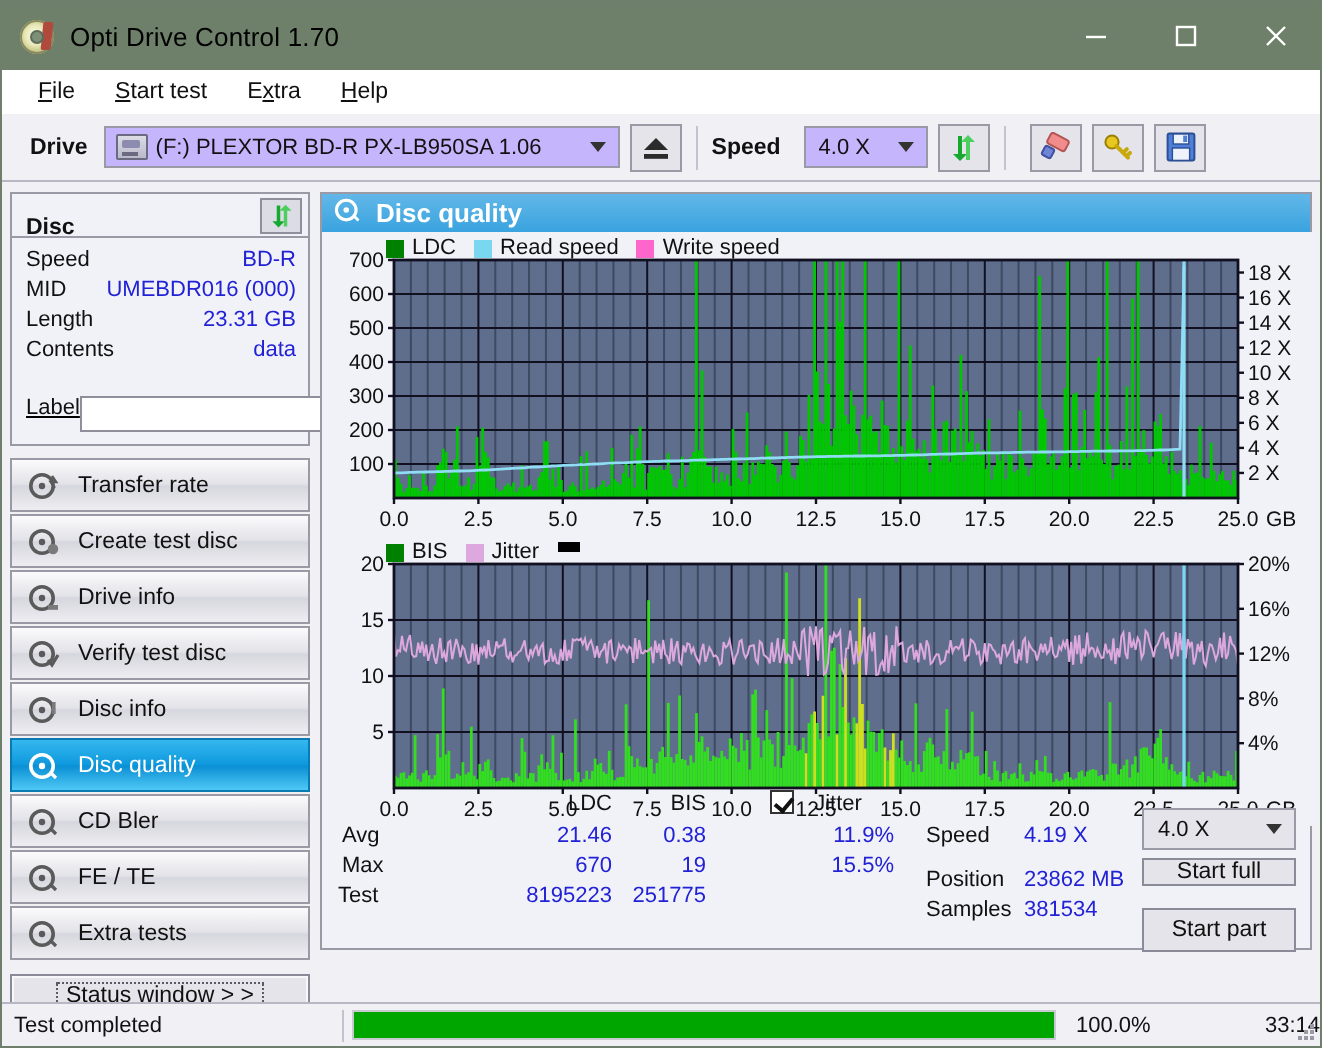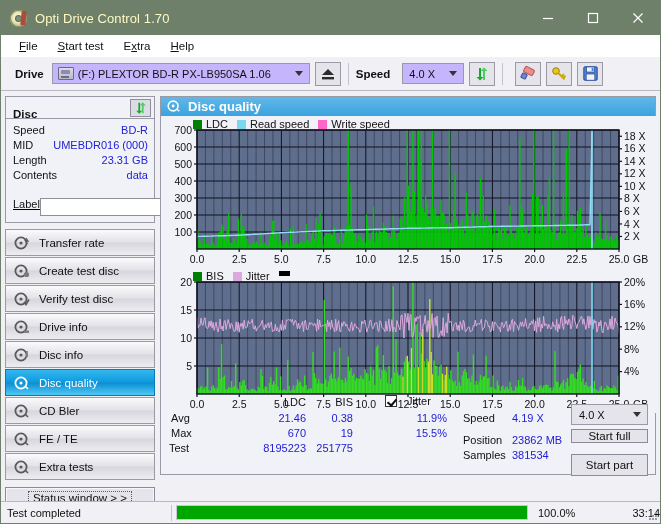--- a/index.html
+++ b/index.html
@@ -37,21 +37,21 @@
     content:""; position:absolute; left:6px; top:6px;
     width:5px; height:5px; border-radius:50%;
     background:#7d8f78; box-shadow: 0 0 0 1px #5d6b59;
   }
   #titlebar .app-icon:before {
     content:""; position:absolute; left:11px; top:1px;
     width:5px; height:14px; background:#b04a3c; transform: skewX(-6deg);
     border-radius:1px;
   }
   #titlebar .title {
-    color: #fef9c3; font-size: 13px; letter-spacing: .1px;
+    color: #000000; font-size: 13px; letter-spacing: .1px;
   }
   .winbtns { position:absolute; right:0; top:0; height:34px; display:flex; }
   .winbtn {
     width: 45px; height: 34px; display:flex; align-items:center; justify-content:center;
     color:#ffffff; font-size: 13px;
   }
   .winbtn svg { display:block; }
 
   
   #menubar {
@@ -355,34 +355,34 @@
                 <circle cx="12.5" cy="11.5" r="2.6" fill="#7a7a7a"></circle>
               </svg>
           </span>
           <span>Create test disc</span>
         </div>
         <div class="navbtn">
           <span class="nicon">
             <svg width="16" height="16" viewBox="0 0 16 16">
                 <circle cx="7" cy="8" r="5.6" fill="none" stroke="#5a5a5a" stroke-width="1.8"></circle>
                 <circle cx="7" cy="8" r="1.6" fill="#5a5a5a"></circle>
-                <path d="M10 11 L12 13.5 L15 8.5" stroke="#5a5a5a" stroke-width="1.6" fill="none"></path>
+                <rect x="10" y="11.5" width="5" height="2.4" fill="#7a7a7a"></rect>
               </svg>
           </span>
-          <span>Verify test disc</span>
+          <span>Drive info</span>
         </div>
         <div class="navbtn">
           <span class="nicon">
             <svg width="16" height="16" viewBox="0 0 16 16">
                 <circle cx="7" cy="8" r="5.6" fill="none" stroke="#5a5a5a" stroke-width="1.8"></circle>
                 <circle cx="7" cy="8" r="1.6" fill="#5a5a5a"></circle>
-                <rect x="10" y="11.5" width="5" height="2.4" fill="#7a7a7a"></rect>
+                <path d="M10 11 L12 13.5 L15 8.5" stroke="#5a5a5a" stroke-width="1.6" fill="none"></path>
               </svg>
           </span>
-          <span>Drive info</span>
+          <span>Verify test disc</span>
         </div>
         <div class="navbtn">
           <span class="nicon">
             <svg width="16" height="16" viewBox="0 0 16 16">
                 <circle cx="7" cy="8" r="5.6" fill="none" stroke="#5a5a5a" stroke-width="1.8"></circle>
                 <circle cx="7" cy="8" r="1.6" fill="#5a5a5a"></circle>
                 <rect x="12" y="4" width="1.8" height="6" fill="#7a7a7a"></rect>
               </svg>
           </span>
           <span>Disc info</span>

